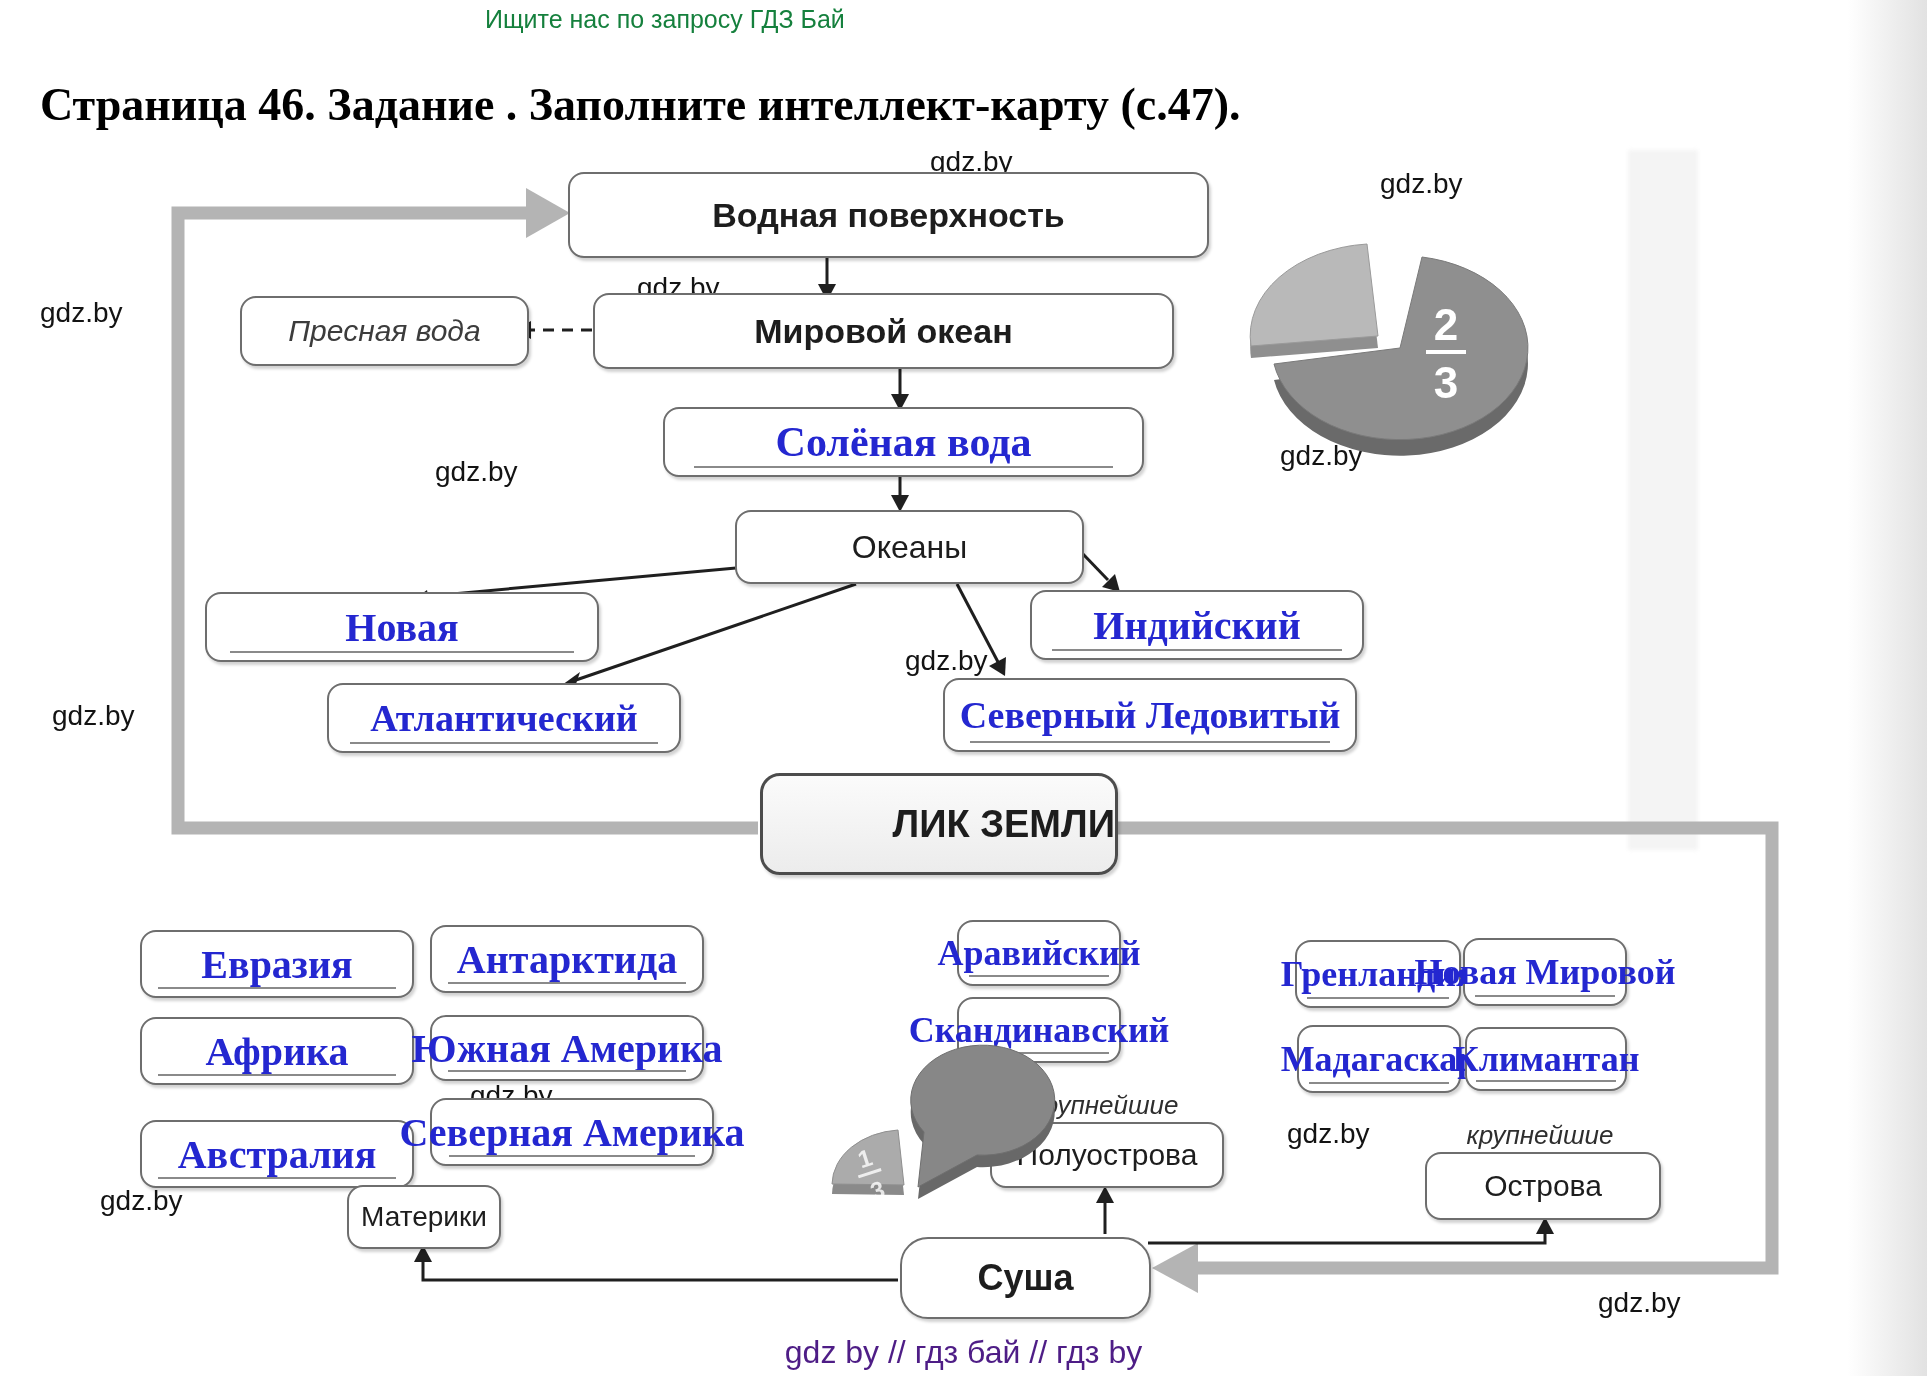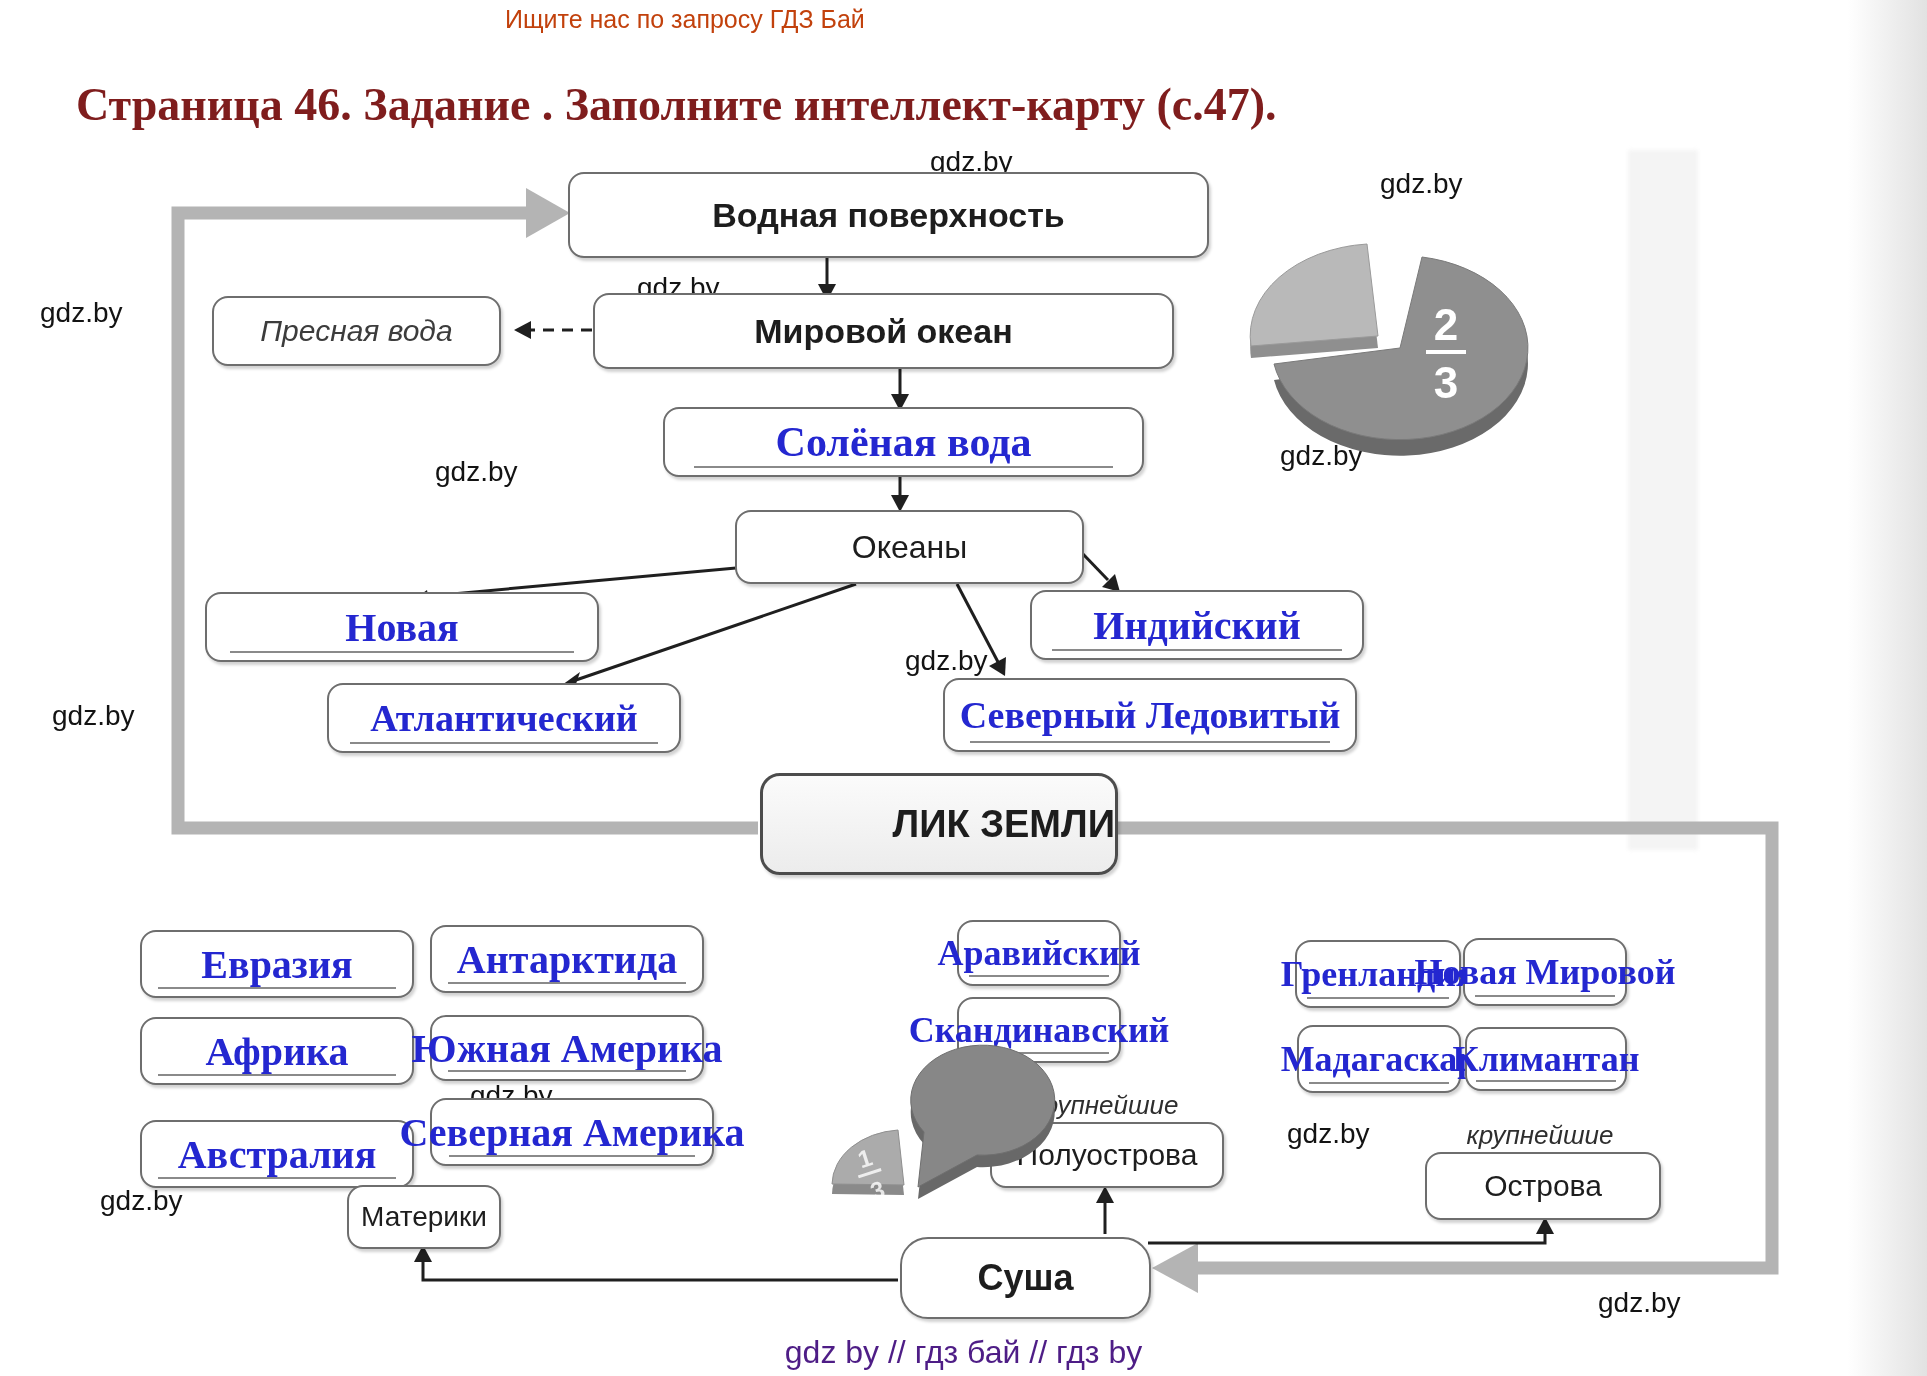--- a/index.html
+++ b/index.html
@@ -2,23 +2,23 @@
 <html><head>
 <meta charset="utf-8">
 <style>
   html,body{margin:0;padding:0;background:#ffffff;}
   #canvas{position:relative;width:1927px;height:1376px;background:#ffffff;overflow:hidden;
           font-family:"Liberation Sans",sans-serif;}
   .scan-edge{position:absolute;top:0;right:0;width:80px;height:100%;
              background:linear-gradient(90deg,rgba(255,255,255,0),rgba(190,190,190,.45));}
   .scan-gutter{position:absolute;left:1628px;top:150px;width:70px;height:700px;
              background:rgba(210,210,210,.25);filter:blur(2px);}
-  .tagline{position:absolute;left:505px;top:5px;font-size:25px;color:#c2410c;}
+  .tagline{position:absolute;left:485px;top:5px;font-size:25px;color:#15803d;}
   .title{position:absolute;left:40px;top:78px;font-family:"Liberation Serif",serif;
-         font-weight:bold;font-size:46px;color:#7f1d1d;white-space:nowrap;margin-left:36px;}
+         font-weight:bold;font-size:46px;color:#000000;white-space:nowrap;}
   .wm{position:absolute;font-size:28px;color:#131313;}
   .footer{position:absolute;left:0;right:0;top:1334px;text-align:center;
           font-size:32px;color:#4e1d86;}
   .box{position:absolute;background:#fff;border:2.5px solid #6e6e6e;border-radius:16px;
        display:flex;align-items:center;justify-content:center;
        box-shadow:2px 3px 3px rgba(0,0,0,.18);color:#1d1d1d;}
   .bold{font-weight:bold;}
   .ans{font-family:"Liberation Serif",serif;font-weight:bold;color:#2427d0;
        white-space:nowrap;justify-content:center;}
   .ans::after{content:"";position:absolute;left:6%;right:6%;bottom:7px;
@@ -84,21 +84,21 @@
     <path d="M 898 1280 H 423 V 1258" stroke="#1f1f1f" stroke-width="3" fill="none"></path>
     <polygon points="423,1245 414,1262 432,1262" fill="#1f1f1f"></polygon>
     <path d="M 1148 1243 H 1545 V 1230" stroke="#1f1f1f" stroke-width="3" fill="none"></path>
     <polygon points="1545,1217 1536,1234 1554,1234" fill="#1f1f1f"></polygon>
   </svg>
 
   <div class="box bold" style="left:568px;top:172px;width:637px;height:82px;font-size:34px">
       <span>Водная поверхность</span>
     </div>
 
-  <div class="box italic" style="left:212px;top:296px;width:285px;height:66px;font-size:30px">
+  <div class="box italic" style="left:240px;top:296px;width:285px;height:66px;font-size:30px">
       <span>Пресная вода</span>
     </div>
 
   <div class="box bold" style="left:593px;top:293px;width:577px;height:72px;font-size:34px">
       <span>Мировой океан</span>
     </div>
 
   <div class="box ans" style="left:663px;top:407px;width:477px;height:66px;font-size:42px">
       <span>Солёная вода</span>
     </div>

